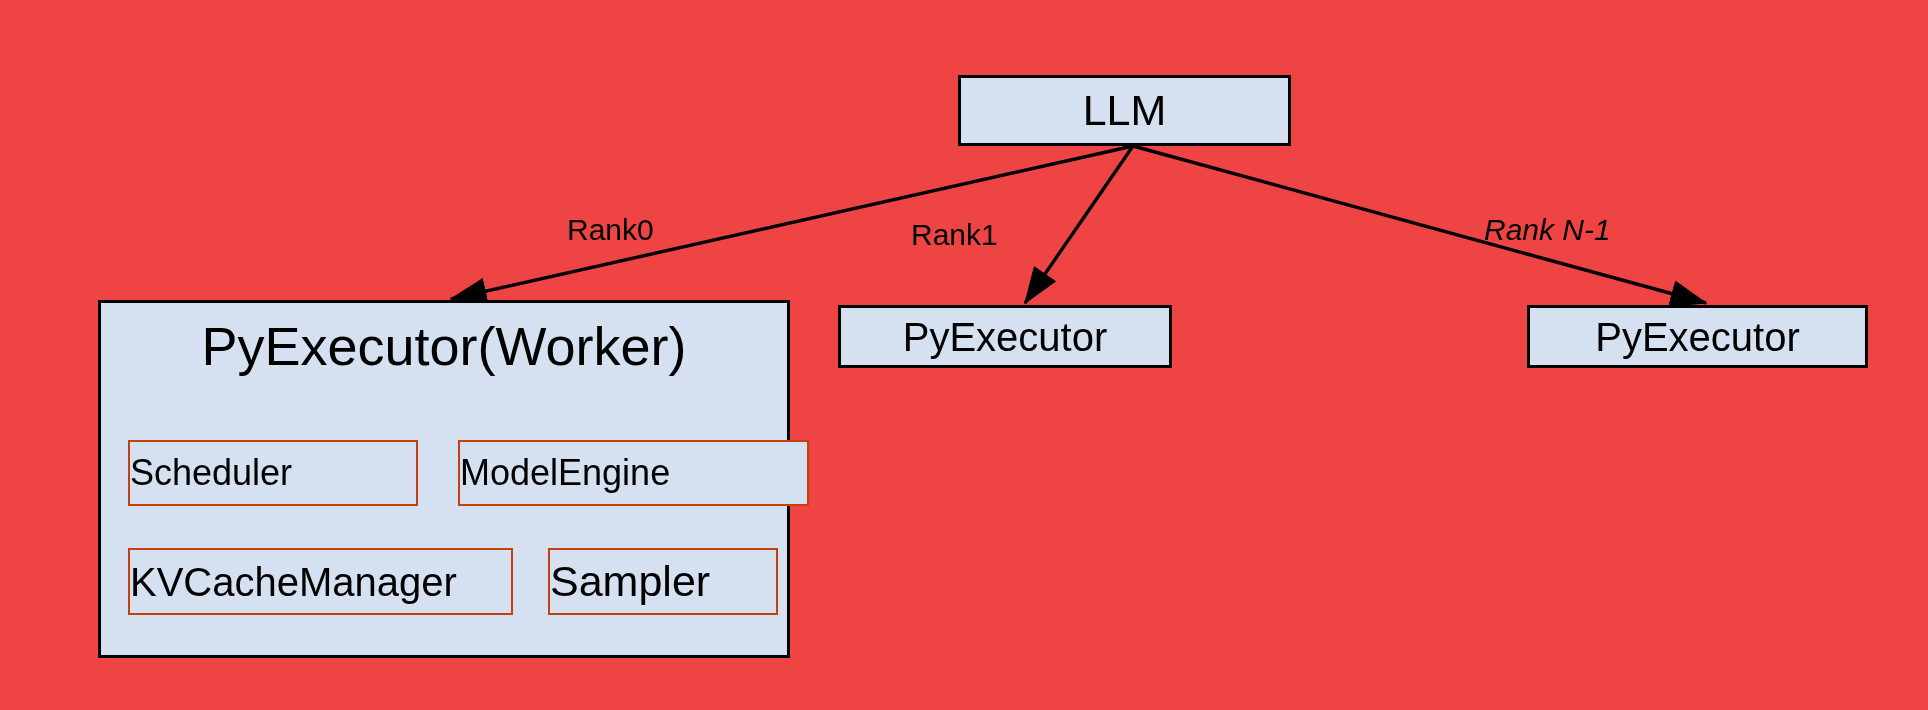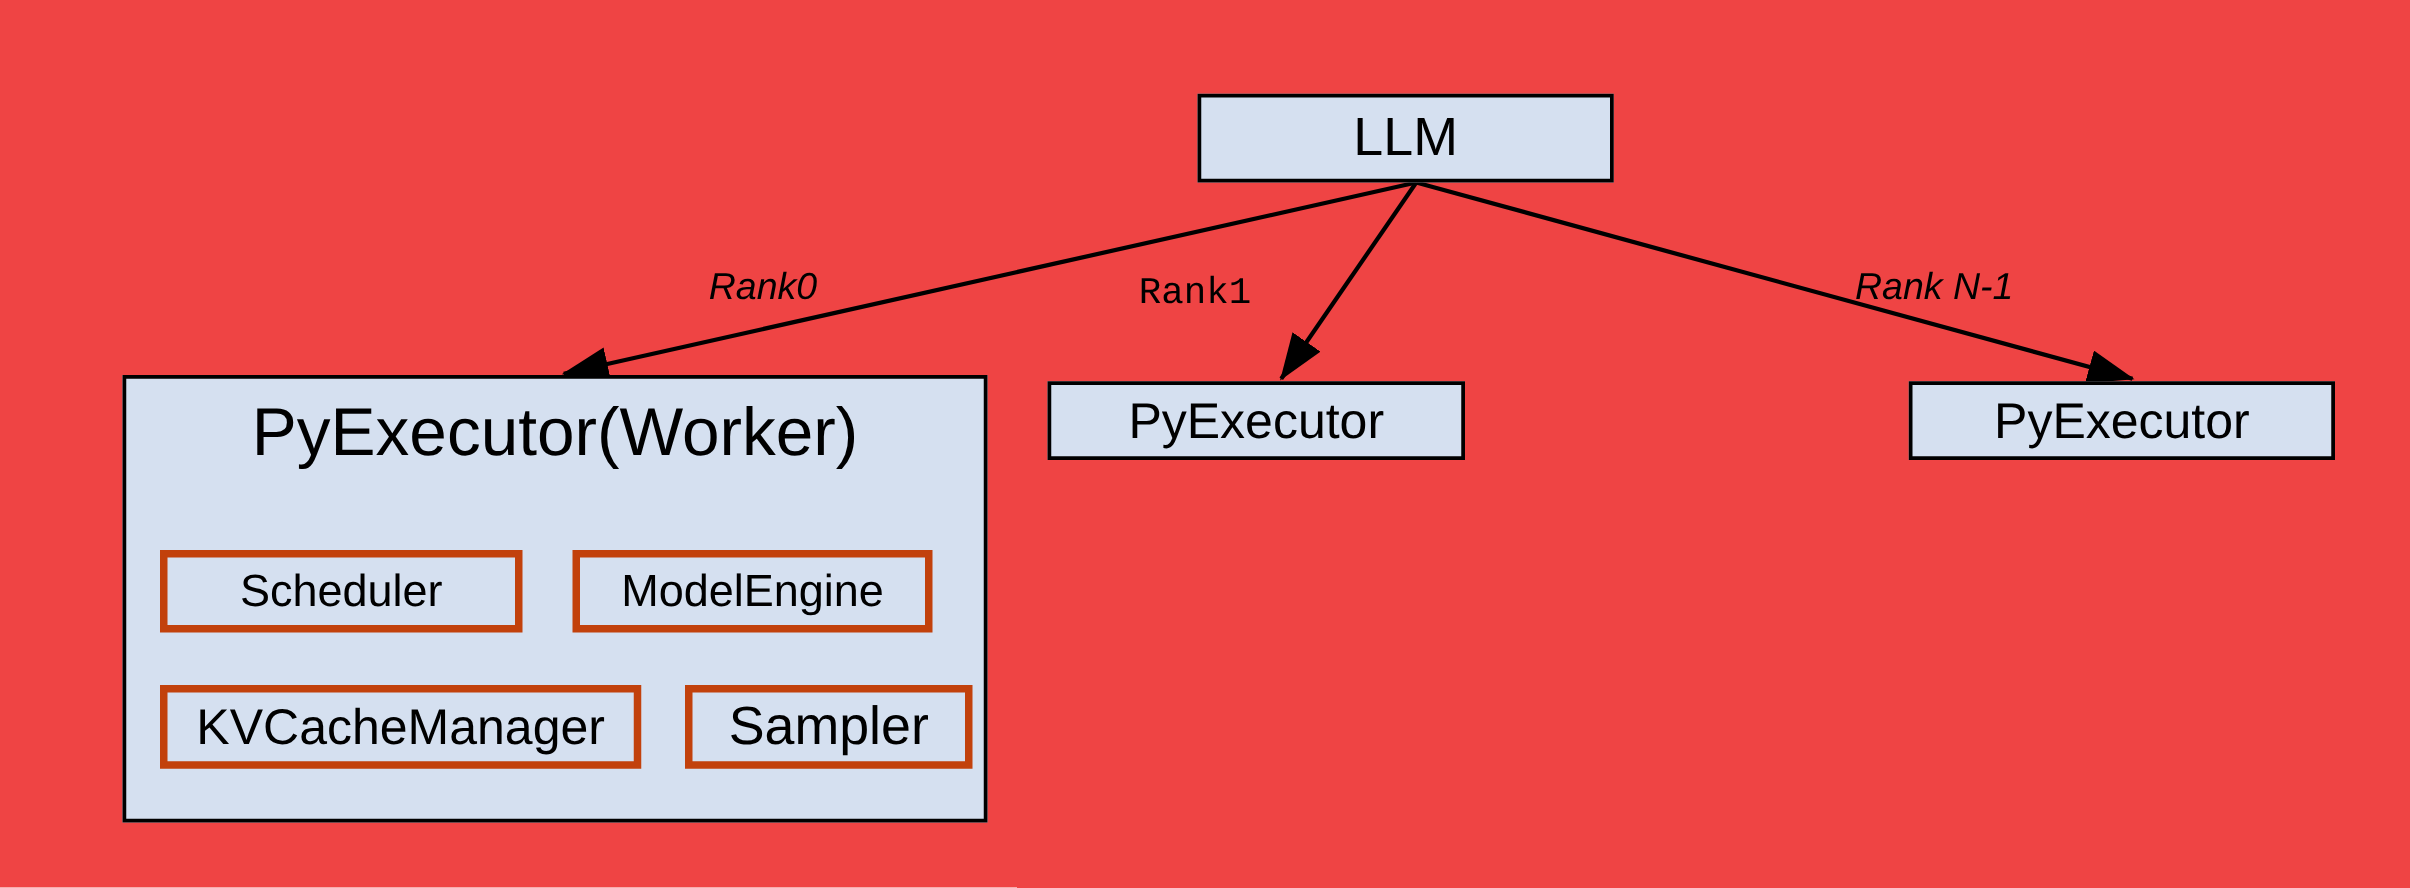--- a/index.html
+++ b/index.html
@@ -48,24 +48,23 @@
     position: absolute;
     left: 0;
     right: 0;
     text-align: center;
     color: #000000;
   }
   .inner-node {
     position: absolute;
     box-sizing: border-box;
     background: #d5e0f0;
-    border: 6px solid #c2410c;
+    border: 2px solid #c2410c;
     display: flex;
     align-items: center;
-    justify-content: center;
     text-align: center;
     color: #000000;
   }
   #node-llm {
     left: 958px;
     top: 75px;
     width: 333px;
     height: 71px;
     font-size: 43px;
   }
@@ -96,21 +95,21 @@
   #node-scheduler {
     left: 27px;
     top: 137px;
     width: 290px;
     height: 66px;
     font-size: 36px;
   }
   #node-modelengine {
     left: 357px;
     top: 137px;
-    width: 288px;
+    width: 351px;
     height: 66px;
     font-size: 36px;
   }
   #node-kvcachemanager {
     left: 27px;
     top: 245px;
     width: 385px;
     height: 67px;
     font-size: 40px;
   }
@@ -121,22 +120,22 @@
     height: 67px;
     font-size: 43px;
   }
   .edge-label {
     position: absolute;
     font-size: 30px;
     color: #000000;
     white-space: nowrap;
     background: transparent;
   }
-  #edge-label-rank0 { left: 567px; top: 213px; font-style: italic; }
-  #edge-label-rank1 { left: 911px; top: 218px; font-family: Liberation Mono, monospace; }
+  #edge-label-rank0 { left: 567px; top: 213px; }
+  #edge-label-rank1 { left: 911px; top: 218px; }
   #edge-label-rankn { left: 1484px; top: 213px; font-style: italic; }
 </style>
 </head>
 <body>
 
 <div id="diagram-root">
 
   <svg class="edge-layer" width="1928" height="710" viewBox="0 0 1928 710" xmlns="http://www.w3.org/2000/svg">
     <defs>
       <marker id="arrowhead" markerWidth="12" markerHeight="12" refX="10.5" refY="4" orient="auto" markerUnits="strokeWidth">

